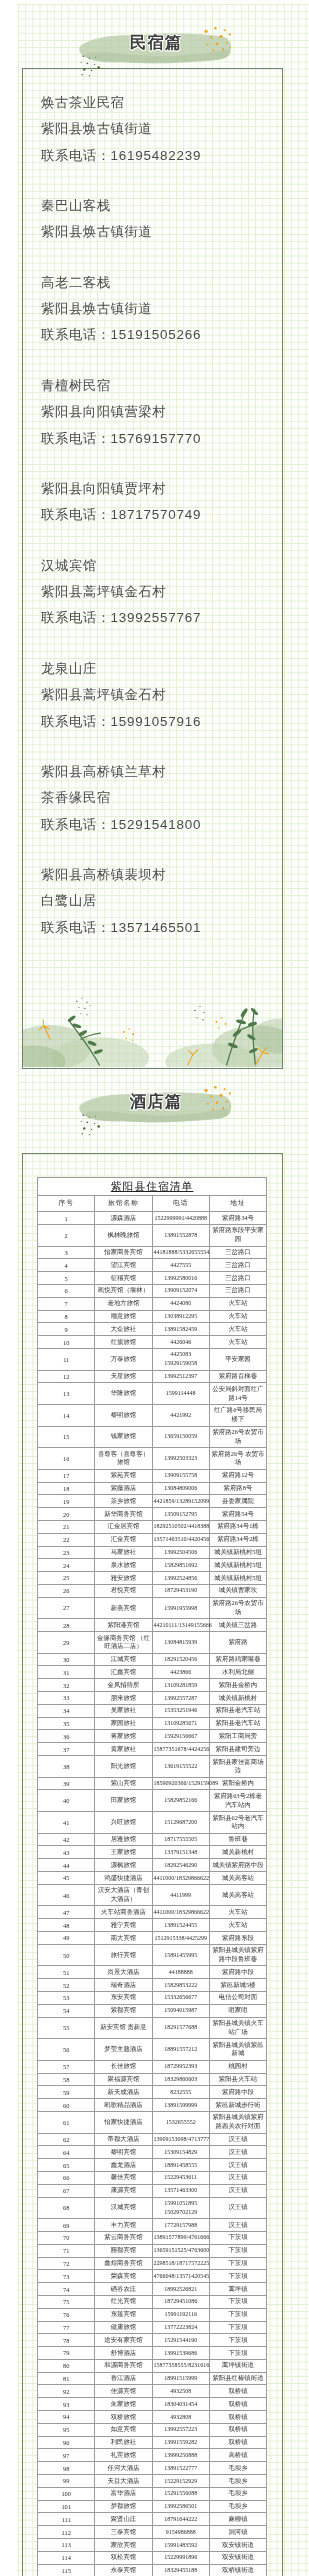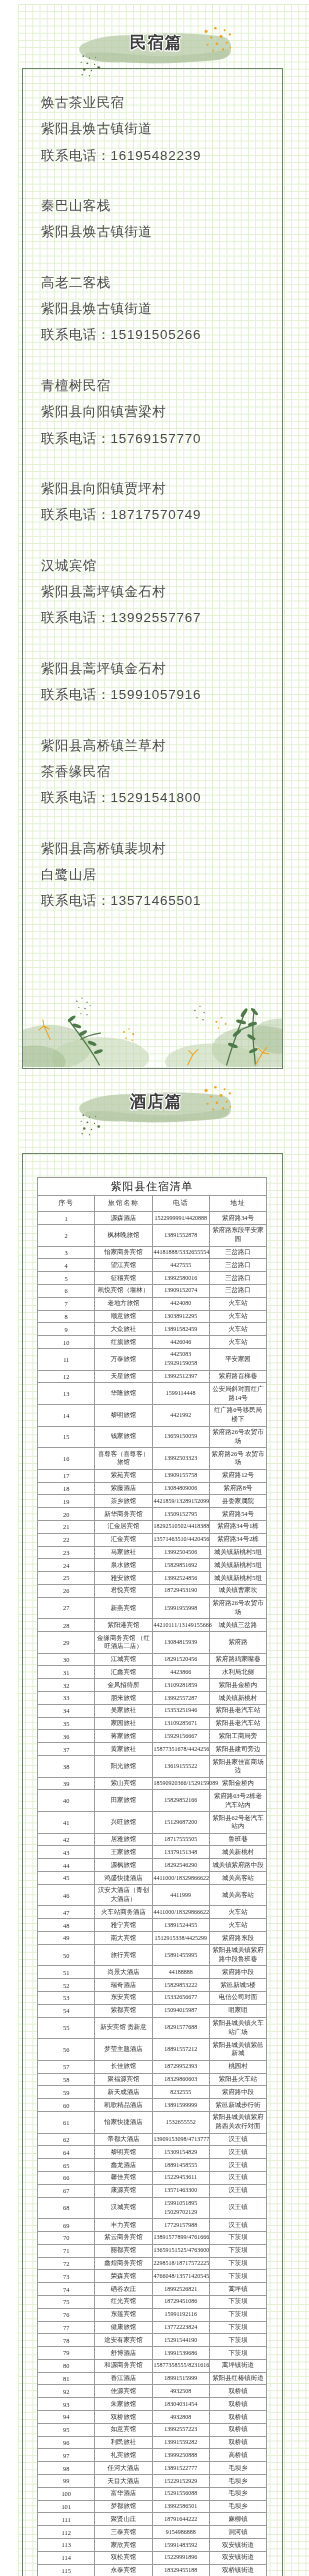--- a/index.html
+++ b/index.html
@@ -42,21 +42,21 @@
     position:relative;z-index:2;width:230px;margin:23px auto 0 auto;
     background:#ffffff;
     font-family:"Liberation Serif", serif;color:#2e2e2e;
   }
   table.hotels{border-collapse:collapse;width:230px;table-layout:fixed;background:#fff;}
   table.hotels td,table.hotels th{
     border:0.5px solid #9b9b9b;text-align:center;vertical-align:middle;
     padding:1.5px 1px;font-weight:normal;
   }
   td.tbl-title{
-    font-size:10.8px;letter-spacing:1px;padding:4.1px 0;color:#222;
+    font-size:10.8px;letter-spacing:1px;padding:4.1px 0;color:#222;text-decoration:underline;
   }
   tr.hdr th{font-size:6.7px;letter-spacing:1px;padding:3.1px 1px;}
   td.no{font-size:6.4px;width:24px;}
   td.name{font-size:6.4px;width:69px;line-height:8.8px;}
   td.phone{font-size:6px;width:71px;line-height:8.8px;white-space:pre-line;}
   td.addr{font-size:6.4px;width:64px;line-height:8.8px;}
 </style>
 </head>
 <body>
 
@@ -192,20 +192,21 @@
       <div class="entry">
         <div class="h-line ad">紫阳县向阳镇贾坪村</div>
         <div class="h-line ph">联系电话：<span class="digits">18717570749</span></div>
       </div>
       <div class="entry">
         <div class="h-line nm">汉城宾馆</div>
         <div class="h-line ad">紫阳县蒿坪镇金石村</div>
         <div class="h-line ph">联系电话：<span class="digits">13992557767</span></div>
       </div>
       <div class="entry">
+        <div class="h-line nm">龙泉山庄</div>
         <div class="h-line ad">紫阳县蒿坪镇金石村</div>
         <div class="h-line ph">联系电话：<span class="digits">15991057916</span></div>
       </div>
       <div class="entry">
         <div class="h-line ad">紫阳县高桥镇兰草村</div>
         <div class="h-line nm">茶香缘民宿</div>
         <div class="h-line ph">联系电话：<span class="digits">15291541800</span></div>
       </div>
       <div class="entry">
         <div class="h-line ad">紫阳县高桥镇裴坝村</div>

